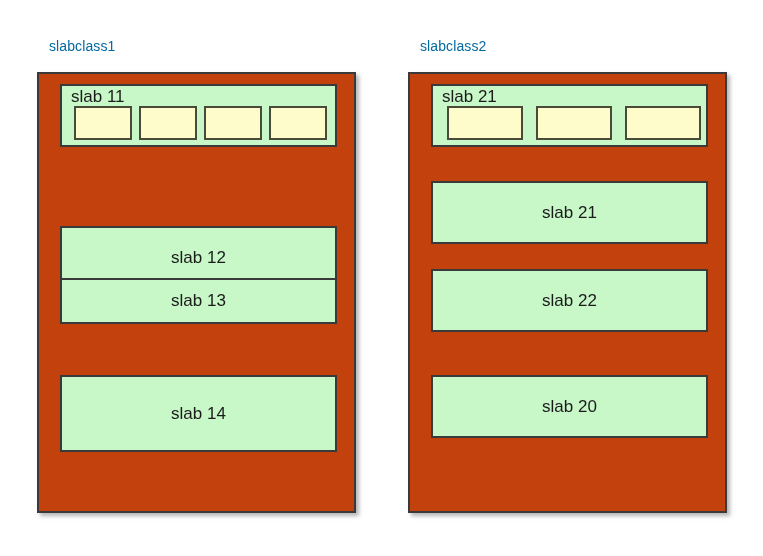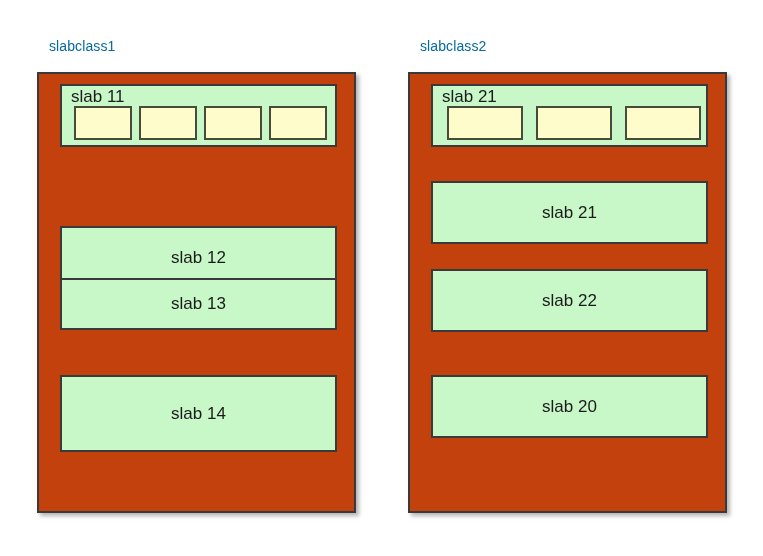--- a/index.html
+++ b/index.html
@@ -101,21 +101,21 @@
         <div class="slab" style="left: 21px; top: 10px; width: 277px; height: 63px;">
           <div class="slab-label-corner">slab 11</div>
           <div class="chunk" style="left: 12px; top: 20px; width: 58px; height: 34px;"></div>
           <div class="chunk" style="left: 77px; top: 20px; width: 58px; height: 34px;"></div>
           <div class="chunk" style="left: 142px; top: 20px; width: 58px; height: 34px;"></div>
           <div class="chunk" style="left: 207px; top: 20px; width: 58px; height: 34px;"></div>
         </div>
         <div class="slab" style="left: 21px; top: 107px; width: 277px; height: 63px; margin-top: 45px;">
           <div class="slab-label-center">slab 12</div>
         </div>
-        <div class="slab" style="left: 21px; top: 204px; width: 277px; height: 52px;">
+        <div class="slab" style="left: 21px; top: 204px; width: 277px; height: 46px;">
           <div class="slab-label-center">slab 13</div>
         </div>
         <div class="slab" style="left: 21px; top: 301px; width: 277px; height: 77px;">
           <div class="slab-label-center">slab 14</div>
         </div>
       </div>
     </div>
     <div class="slabclass" style="left: 408px; top: 35px; width: 319px; height: 478px;">
       <div class="slabclass-title">slabclass2</div>
       <div class="slabclass-box" style="width: 319px; height: 441px;">

